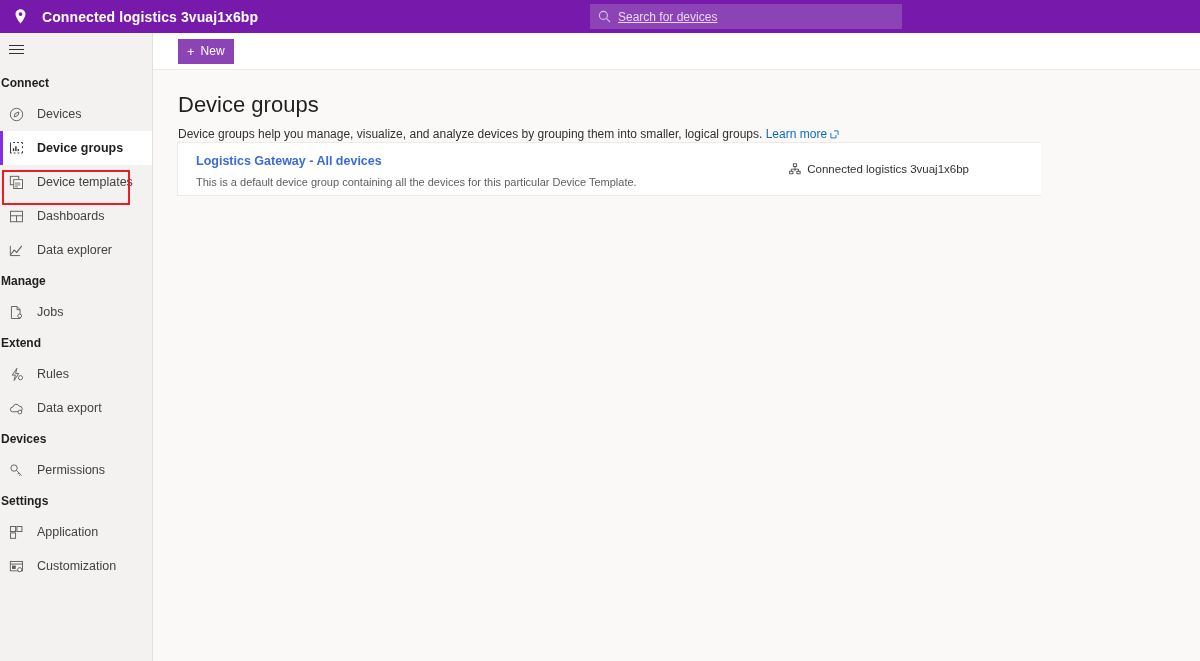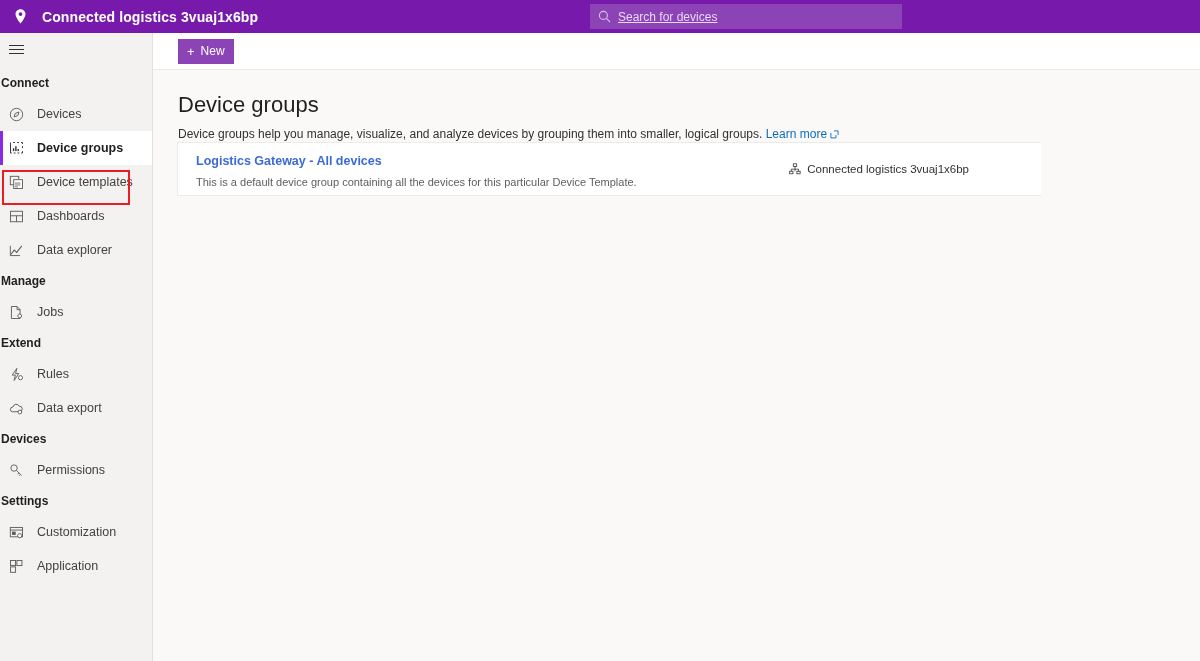--- a/index.html
+++ b/index.html
@@ -300,38 +300,38 @@
       </svg>
     </span>
     <span class="nav-label">Permissions</span>
   </div>
 
   <div class="nav-section">Settings</div>
 
   <div class="nav-item">
     <span class="nav-icon">
       <svg width="15" height="15" viewBox="0 0 16 16" aria-hidden="true">
+        <rect x="1.6" y="1.6" width="5.4" height="5.4" fill="none" stroke="#605e5c" stroke-width="1"></rect>
+        <rect x="8.4" y="1.6" width="5.4" height="5.4" fill="none" stroke="#605e5c" stroke-width="1"></rect>
+        <rect x="1.6" y="8.4" width="5.4" height="5.8" fill="none" stroke="#605e5c" stroke-width="1"></rect>
+      </svg>
+    </span>
+    <span class="nav-label">Application</span>
+  </div>
+
+  <div class="nav-item">
+    <span class="nav-icon">
+      <svg width="15" height="15" viewBox="0 0 16 16" aria-hidden="true">
         <rect x="1.4" y="2.6" width="13" height="10" fill="none" stroke="#605e5c" stroke-width="1"></rect>
         <path d="M1.4 5.4h13" stroke="#605e5c" stroke-width="1"></path>
         <rect x="3.2" y="7" width="4" height="3.6" fill="#605e5c"></rect>
         <circle cx="11.4" cy="11.4" r="2.2" fill="#ffffff" stroke="#605e5c" stroke-width="1"></circle>
       </svg>
     </span>
     <span class="nav-label">Customization</span>
-  </div>
-
-  <div class="nav-item">
-    <span class="nav-icon">
-      <svg width="15" height="15" viewBox="0 0 16 16" aria-hidden="true">
-        <rect x="1.6" y="1.6" width="5.4" height="5.4" fill="none" stroke="#605e5c" stroke-width="1"></rect>
-        <rect x="8.4" y="1.6" width="5.4" height="5.4" fill="none" stroke="#605e5c" stroke-width="1"></rect>
-        <rect x="1.6" y="8.4" width="5.4" height="5.8" fill="none" stroke="#605e5c" stroke-width="1"></rect>
-      </svg>
-    </span>
-    <span class="nav-label">Application</span>
   </div>
 
   <div class="highlight-box"></div>
 </div>
 
 <div class="main">
 
   <div class="toolbar">
     <button class="new-btn">
       <span class="plus">+</span>

